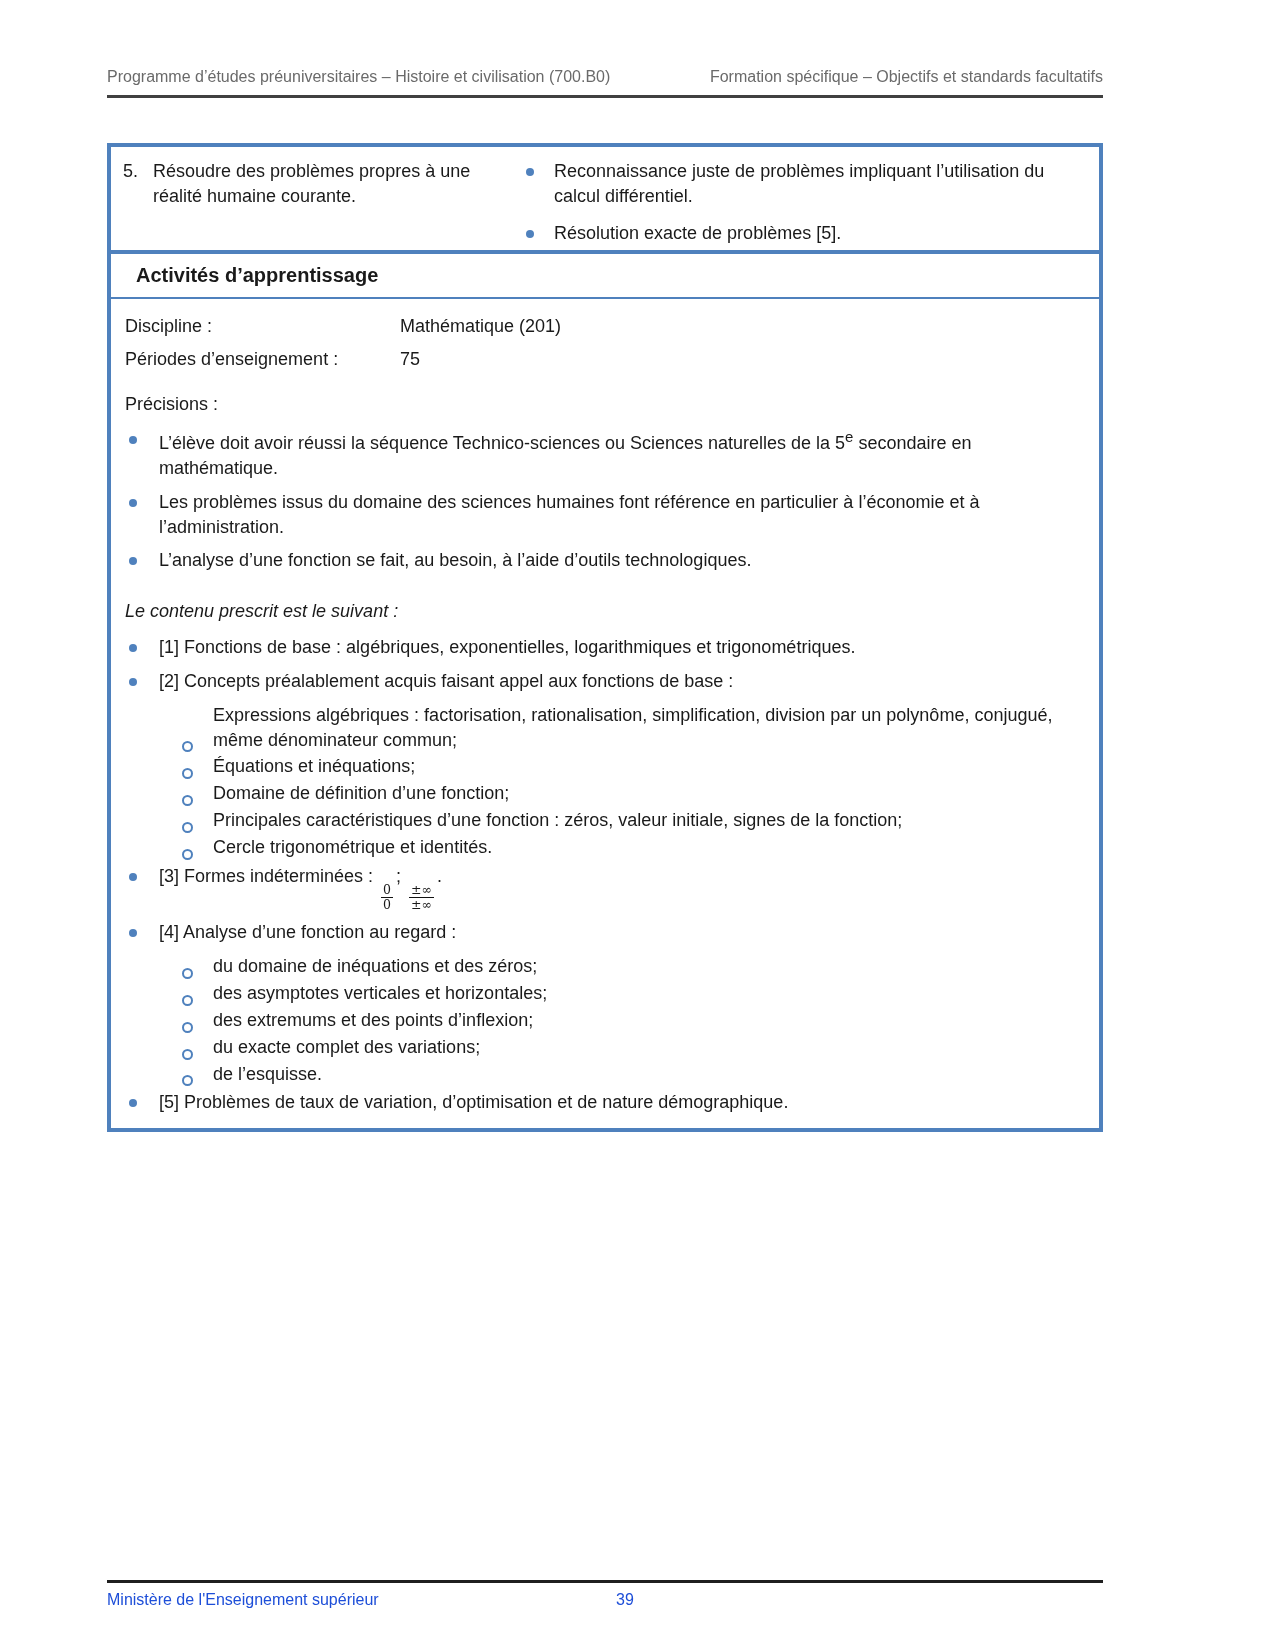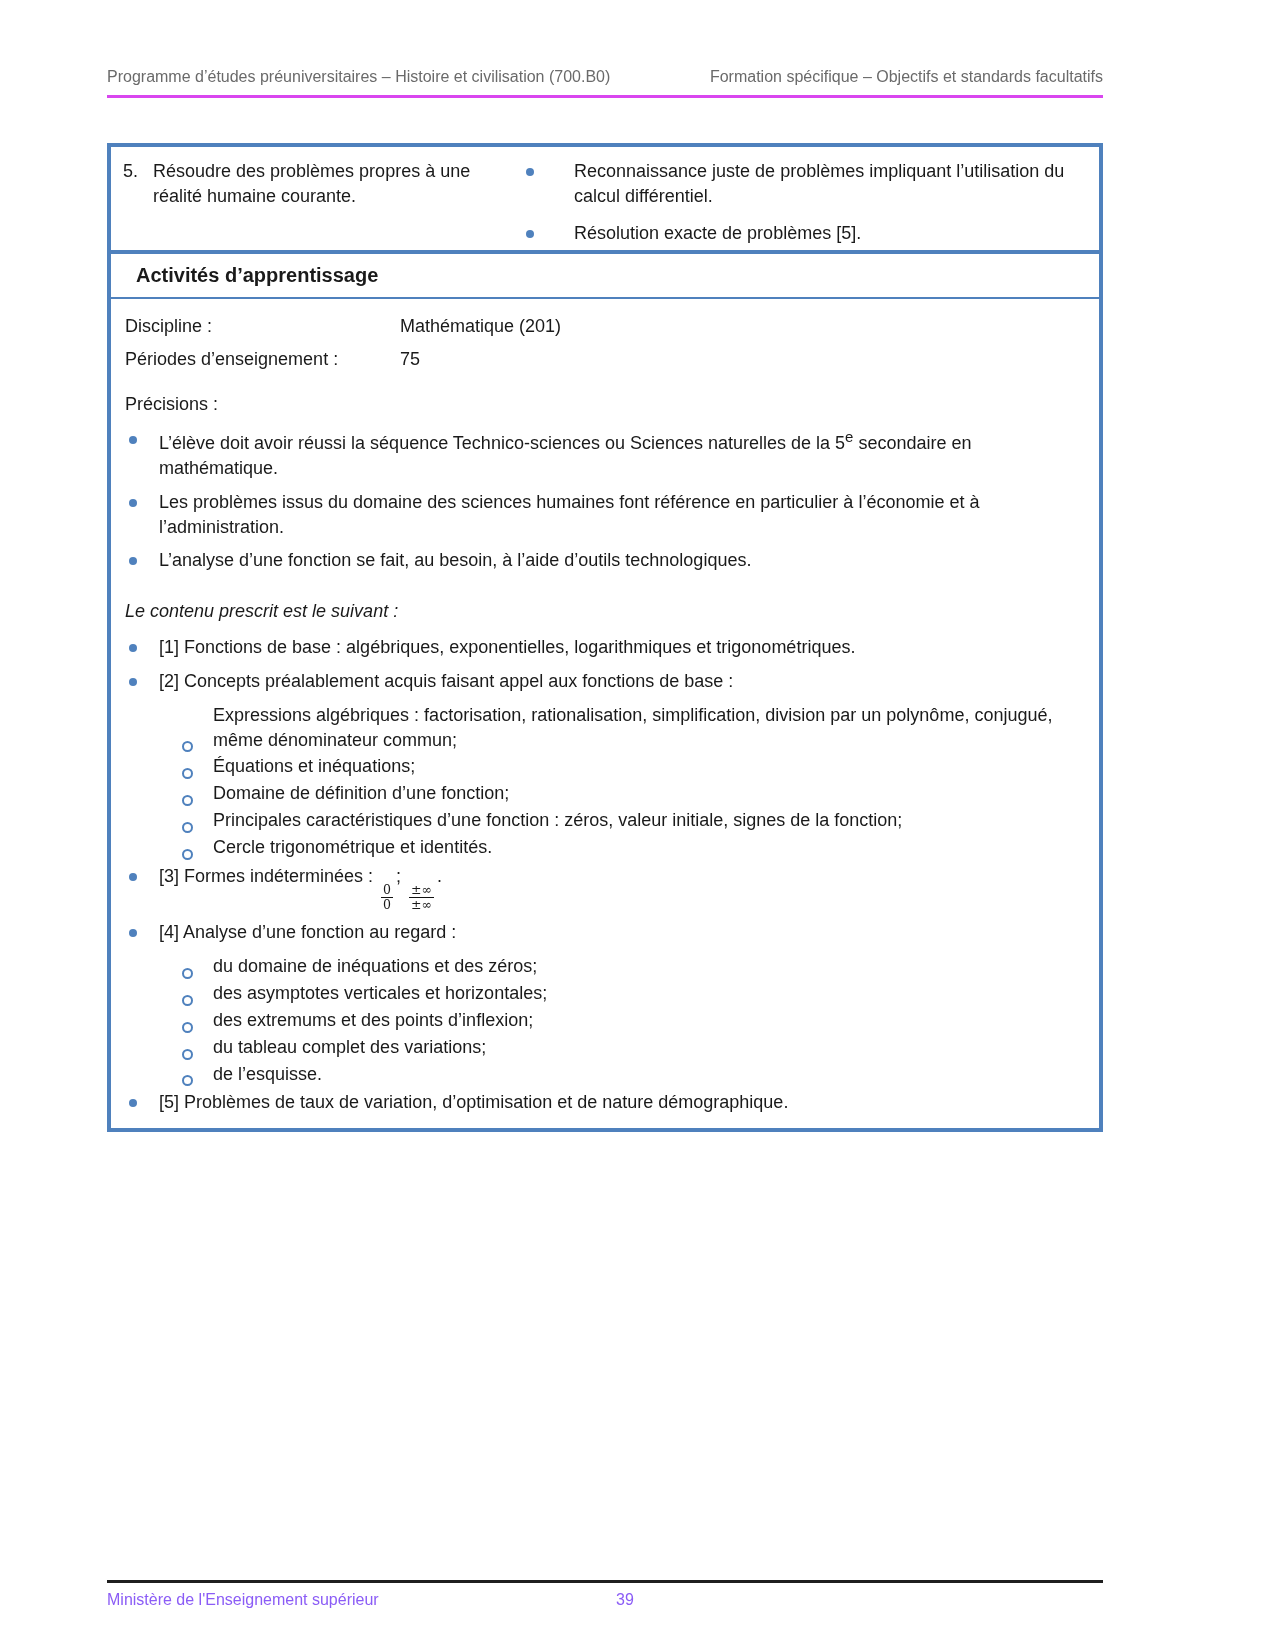--- a/index.html
+++ b/index.html
@@ -4,47 +4,47 @@
 <style>
   html,body{margin:0;padding:0;background:#e8e8e8;}
   .page{
     position:relative;width:1275px;height:1650px;margin:0 auto;background:#ffffff;
     font-family:"Liberation Sans",sans-serif;color:#1a1a1a;overflow:hidden;
   }
   
   .page-header{
     position:absolute;left:107px;top:68px;width:996px;
     display:flex;justify-content:space-between;align-items:flex-end;
-    font-size:16px;color:#6a6a6a;padding-bottom:9px;border-bottom:3px solid #d946ef;
+    font-size:16px;color:#6a6a6a;padding-bottom:9px;border-bottom:3px solid #404040;
   }
   .page-footer{
     position:absolute;left:107px;top:1580px;width:996px;
     display:flex;align-items:flex-start;
-    font-size:16px;color:#8b5cf6;padding-top:8px;border-top:3px solid #1f1f1f;
+    font-size:16px;color:#1d4ed8;padding-top:8px;border-top:3px solid #1f1f1f;
   }
   .page-footer .f-left{flex:1;}
   .page-footer .f-mid{flex:0 0 auto;transform:translateX(20px);}
   .page-footer .f-right{flex:1;}
   
   .box{border:4px solid #4F81BD;background:#fff;box-sizing:border-box;}
   .objective-box{
     position:absolute;left:107px;top:143px;width:996px;
     display:flex;font-size:18px;line-height:1.4;padding:8px 0 10px;
   }
   .obj-col{flex:0 0 405px;display:flex;padding:4px 6px 4px 12px;box-sizing:border-box;}
   .obj-num{flex:0 0 30px;}
   .std-col{flex:1;padding:2px 14px 2px 0;}
   
   .b-item{display:flex;align-items:flex-start;}
   .dot{flex:none;width:8px;height:8px;border-radius:50%;background:#4F81BD;margin-top:9px;}
   .circle{flex:none;width:7px;height:7px;border:2px solid #4F81BD;border-radius:50%;background:#fff;margin-top:8px;}
   .b-text{margin-left:22px;}
   .objective-box .b-item{margin:2px 0 12px;}
   .objective-box .dot{margin-left:10px;}
-  .objective-box .b-text{margin-left:40px;}
+  .objective-box .b-text{margin-left:20px;}
   
   .activities-box{
     position:absolute;left:107px;top:250px;width:996px;font-size:18px;line-height:1.38;
   }
   .act-title{
     font-weight:bold;font-size:20px;padding:8px 25px 7px;border-bottom:2px solid #4F81BD;
   }
   .act-body{padding:6px 16px 4px 14px;border-radius:14px;}
   .field-row{display:flex;margin:9px 0;}
   .field-label{flex:0 0 275px;}
@@ -175,21 +175,21 @@
           <div class="b-item sub-li">
             <span class="circle"></span>
             <span class="b-text">des asymptotes verticales et horizontales;</span>
           </div>
           <div class="b-item sub-li">
             <span class="circle"></span>
             <span class="b-text">des extremums et des points d’inflexion;</span>
           </div>
           <div class="b-item sub-li">
             <span class="circle"></span>
-            <span class="b-text">du tableau complet des variations;</span>
+            <span class="b-text">du exacte complet des variations;</span>
           </div>
           <div class="b-item sub-li">
             <span class="circle"></span>
             <span class="b-text">de l’esquisse.</span>
           </div>
           <div class="content-gap"></div>
           <div class="b-item main-li">
             <span class="dot"></span>
             <span class="b-text">[5] Problèmes de taux de variation, d’optimisation et de nature démographique.</span>
           </div>

